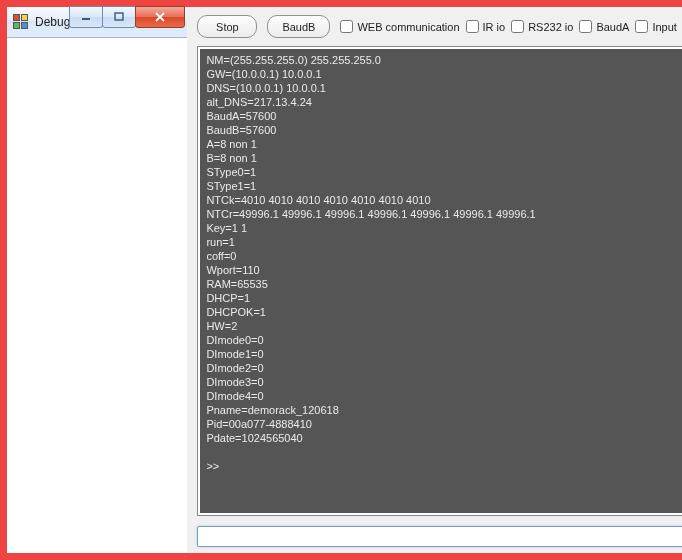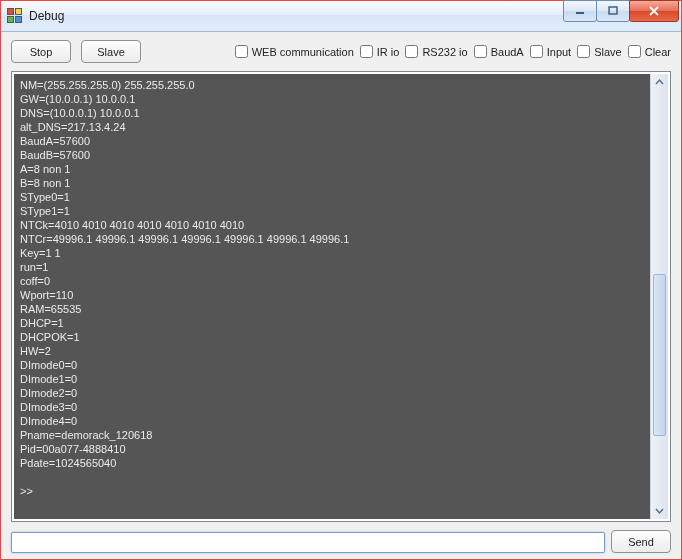--- a/index.html
+++ b/index.html
@@ -9,24 +9,24 @@
     font-size: 11px;
     background: #dcdcdc;
     width: 682px;
     height: 560px;
     overflow: hidden;
   }
   .window {
     width: 682px;
     height: 560px;
     background: #fff;
-    border: 1px solid #ef4444;
-    box-sizing: border-box;
-    display: flex;
-    flex-direction: column;
+    border: 7px solid #ef4444;
+    box-sizing: border-box;
+    display: flex;
+    flex-direction: row;
     box-shadow: 0 0 8px rgba(0,0,0,0.3);
   }
   .titlebar {
     height: 30px;
     background: linear-gradient(to bottom, #f7fbff 0%, #e6eef9 45%, #d7e6f6 46%, #e2edf9 100%);
     display: flex;
     align-items: center;
     padding: 0 2px 0 6px;
     border-bottom: 1px solid #9fb8d3;
   }
@@ -85,21 +85,21 @@
     align-items: center;
     gap: 10px;
     margin-bottom: 8px;
   }
   .btn {
     height: 23px;
     min-width: 60px;
     padding: 0 14px;
     background: linear-gradient(to bottom, #fdfdfd, #ececec);
     border: 1px solid #8e8f8f;
-    border-radius: 4px;
+    border-radius: 10px;
     font-size: 11px;
     color: #222;
     display: inline-flex;
     align-items: center;
     justify-content: center;
     box-sizing: border-box;
   }
   .checkbox-group {
     display: flex;
     align-items: center;
@@ -216,21 +216,21 @@
         <svg width="12" height="10">
             <path d="M2 1 L10 9 M10 1 L2 9" stroke="#fff" stroke-width="1.8"></path>
           </svg>
       </div>
     </div>
   </div>
 
   <div class="client">
     <div class="top-row">
       <div class="btn">Stop</div>
-      <div class="btn">Slave</div>
+      <div class="btn">BaudB</div>
       <div class="checkbox-group">
         <label>
             <input type="checkbox" style="">
             <span>WEB communication</span>
           </label>
         <label>
             <input type="checkbox" style="">
             <span>IR io</span>
           </label>
         <label>

